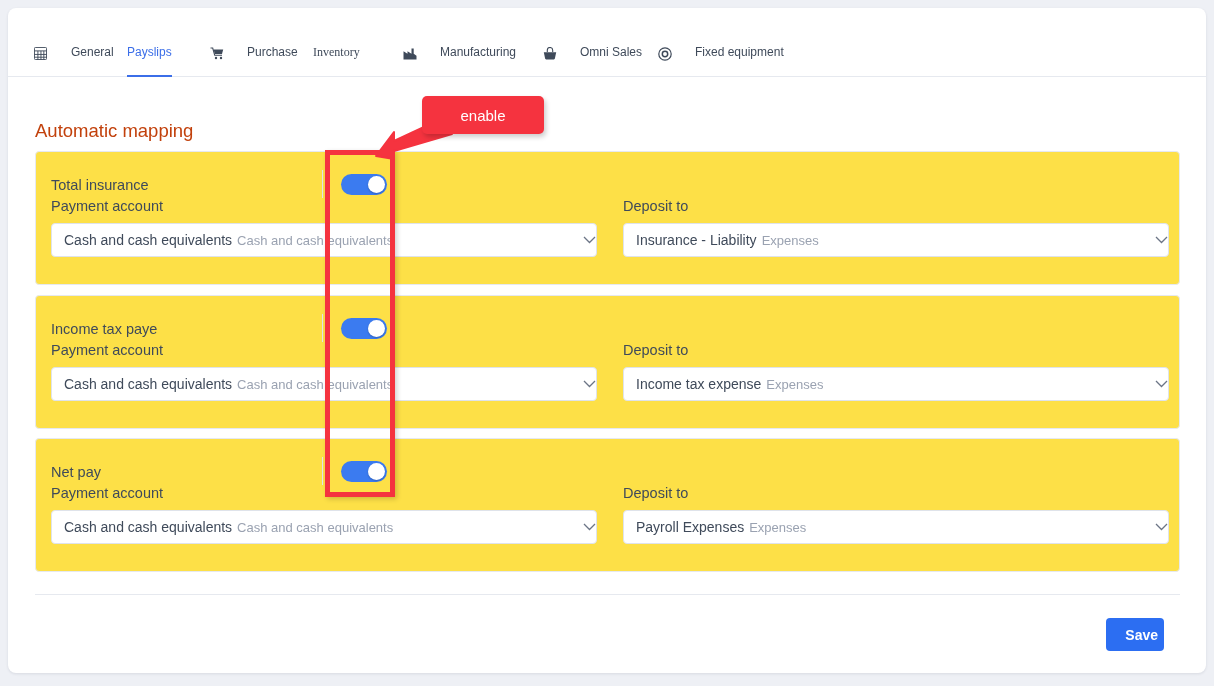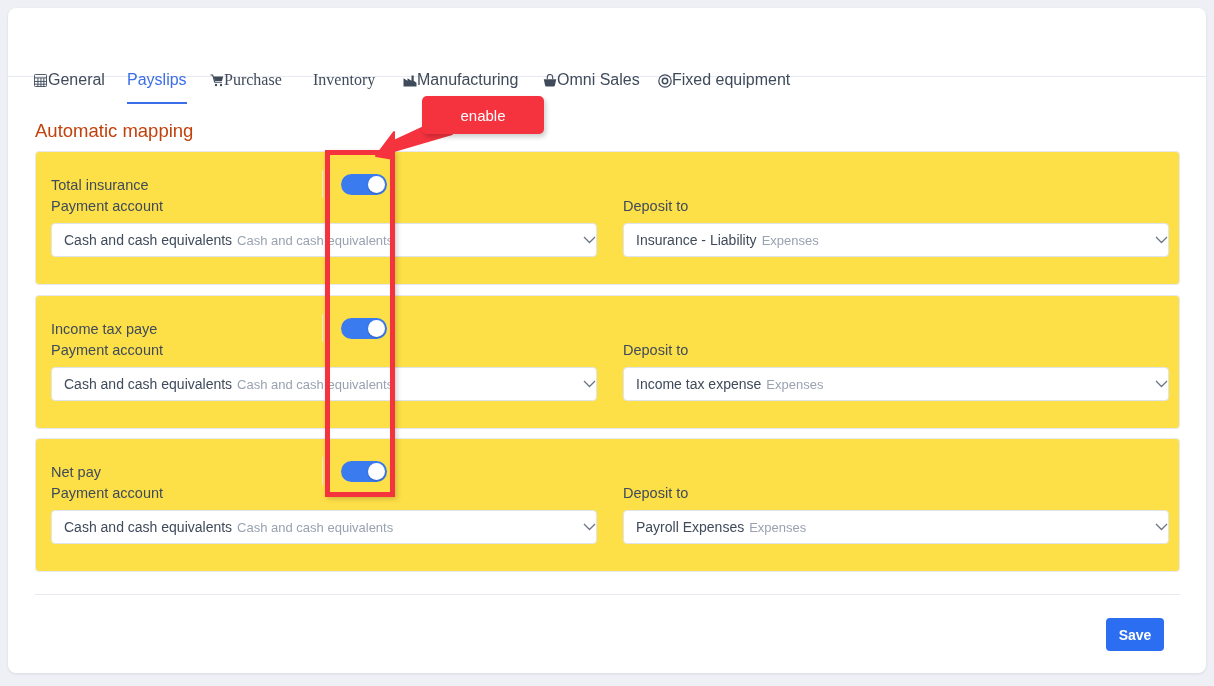--- a/index.html
+++ b/index.html
@@ -27,26 +27,25 @@
     left: 0; top: 0;
     width: 100%; height: 69px;
     border-bottom: 1px solid #e6e9ef;
   }
   .tab {
     position: absolute;
     top: 36px;
     height: 33px;
     display: flex;
     align-items: flex-start;
-    gap: 0;
-    font-size: 16px;
+    gap: 23px;
+    font-size: 12px;
     color: #3f4a5a;
     cursor: pointer;
     white-space: nowrap;
-    margin-top: 27px;
   }
   .tab .tab-ico {
     display: inline-flex;
     align-items: center;
     justify-content: center;
     width: 15px; height: 17px;
     position: relative;
     top: 1px;
     color: #3f4a5a;
   }
@@ -165,20 +164,21 @@
     left: 1098px; top: 610px;
     width: 58px; height: 33px;
     background: #2c6ef2;
     border: none;
     border-radius: 4px;
     color: #fff;
     font-size: 14px;
     font-family: "Liberation Sans", sans-serif;
     font-weight: bold;
     cursor: pointer;
+    text-align: right;
   }
 
   
   #annotation-layer {
     position: absolute;
     left: 0; top: 0;
     width: 1214px; height: 686px;
     pointer-events: none;
   }
   #highlight-box {
@@ -228,21 +228,21 @@
           </svg>
       </span>
       <span class="tab-label">General</span>
     </div>
 
     <div class="tab active" id="tab-1" style="left:119px;">
       <span class="tab-label">Payslips</span>
       <span class="tab-underline"></span>
     </div>
 
-    <div class="tab" id="tab-2" style="left:201px;font-family:Liberation Serif, serif;">
+    <div class="tab" id="tab-2" style="left:201px;">
       <span class="tab-ico">
         <svg width="14" height="13" viewBox="0 0 14 13">
             <path d="M0.5 1h2.2l2 7.2h7.3" fill="none" stroke="currentColor" stroke-width="1.1"></path>
             <path d="M3.6 2.6h9.6l-1.2 4.4H4.8z" fill="currentColor"></path>
             <circle cx="6" cy="11" r="1.2" fill="currentColor"></circle>
             <circle cx="11" cy="11" r="1.2" fill="currentColor"></circle>
           </svg>
       </span>
       <span class="tab-label">Purchase</span>
     </div>

